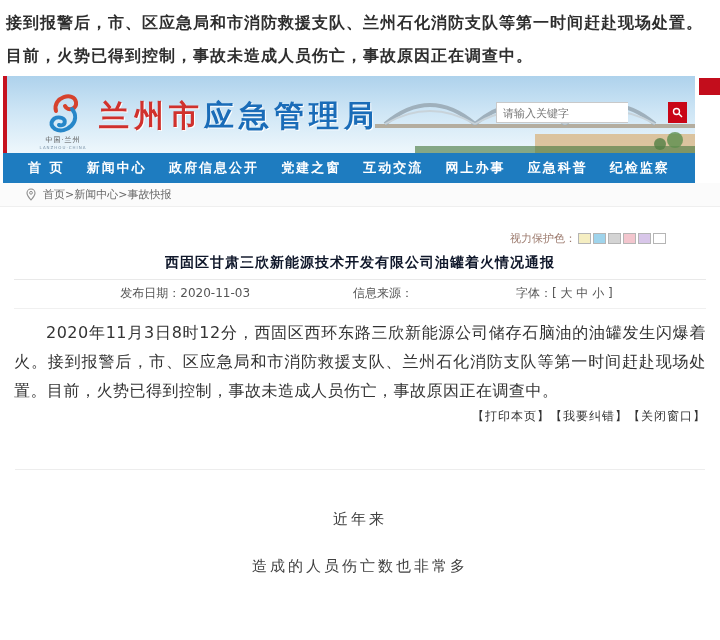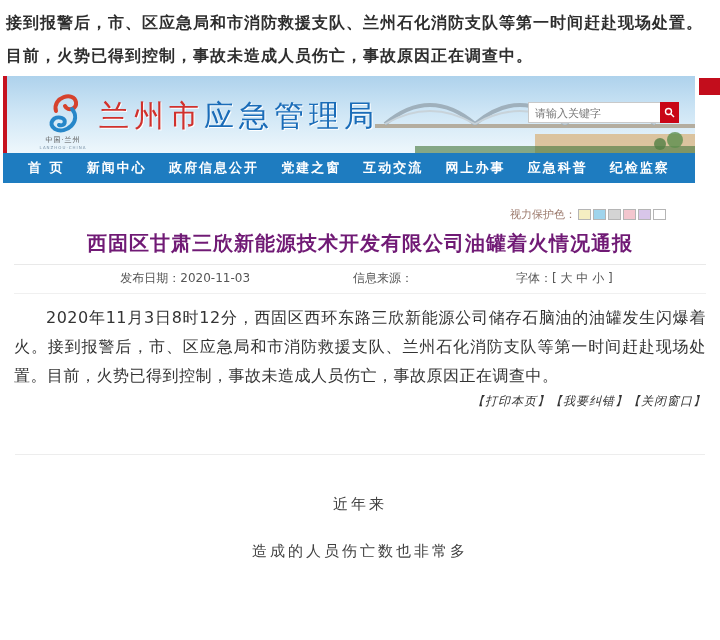--- a/index.html
+++ b/index.html
@@ -15,25 +15,25 @@
   .corner-red { position:absolute; top:2px; right:0; width:21px; height:17px; background:#c30d1c; }
 
   .banner { position:relative; height:77px; margin-left:3px; width:692px;
     border-left:4px solid #c6121f;
     background:linear-gradient(180deg,#aed2ec 0%,#cde5f5 45%,#eef7fc 100%); overflow:hidden; }
   .bridge { position:absolute; right:0; bottom:0; }
   .logo { position:absolute; left:24px; top:15px; width:64px; text-align:center; }
   .logo svg { display:block; margin:0 auto; }
   .logo-cn { font-size:7px; color:#555; letter-spacing:1px; }
   .logo-en { font-size:4px; color:#7a93a8; letter-spacing:1px; }
-  .site-title { position:absolute; left:92px; top:20px; font-size:30px; font-weight:normal;
+  .site-title { position:absolute; left:92px; top:20px; font-size:30px; font-weight:bold;
     letter-spacing:5px; text-shadow:1px 1px 0 #fff; white-space:nowrap; }
   .site-title .t1 { color:#d0312d; }
   .site-title .t2 { color:#1a6cb8; }
-  .search { position:absolute; right:16px; top:26px; display:flex; height:21px; }
+  .search { position:absolute; right:8px; top:26px; display:flex; height:21px;gap:40px; }
   .search input { width:132px; height:21px; border:1px solid #c9c9c9; border-right:none;
     font-size:11px; padding:0 6px; color:#333; outline:none; }
   .search input::placeholder { color:#777; }
   .search .btn { width:19px; height:21px; background:#c90617; border:none; cursor:pointer;
     display:flex; align-items:center; justify-content:center; }
 
   .nav { display:flex; justify-content:space-around; align-items:center; height:30px;
     margin-left:3px; width:692px; background:#1e7cc0; padding:0 14px; }
   .nav-item { color:#fff; font-size:13px; font-weight:bold; letter-spacing:2px;
     cursor:pointer; white-space:nowrap; }
@@ -42,30 +42,30 @@
     background:#fbfbfb; border-bottom:1px solid #efefef; }
   .crumb-text { font-size:11px; color:#666; }
 
   .content { padding:0 14px; }
   .eye-row { margin-top:24px; text-align:right; font-size:11px; color:#9c7a6d;
     padding-right:40px; height:14px; }
   .eye-row .lbl { vertical-align:middle; }
   .swatch { display:inline-block; width:13px; height:11px; border:1px solid #b5b5b5;
     margin-left:2px; vertical-align:middle; cursor:pointer; }
 
-  .art-title { margin-top:9px; text-align:center; font-size:20px; font-weight:bold;
-    color:#701a75; letter-spacing:1px; }
+  .art-title { margin-top:9px; text-align:center; font-size:14px; font-weight:bold;
+    color:#0f172a; letter-spacing:1px; }
   .hr1 { border:none; border-top:1px solid #e9e9e9; margin-top:7px; }
   .meta { display:flex; justify-content:center; gap:90px; padding:5px 0 6px 0;
     font-size:12px; color:#555; border-bottom:1px solid #f0f0f0; }
   .meta b { font-weight:normal;margin-left:13px; }
   .art-body { margin-top:9px; font-size:16px; color:#333; line-height:29px;
     letter-spacing:0.5px; text-indent:2em; text-align:justify; }
   .actions { margin-top:3px; text-align:right; font-size:12px; color:#333; letter-spacing:1px; }
-  .actions span { cursor:pointer;font-style:italic; }
+  .actions span { cursor:pointer; }
 
   .sep { border:none; border-top:1px solid #ededed; margin:44px 15px 0 15px; }
 
   .outro { margin-top:40px; text-align:center; }
   .outro-line { font-size:15px; color:#414141; letter-spacing:3px; margin-bottom:28px; }
 </style>
 </head>
 <body>
 
 <div class="intro">接到报警后，市、区应急局和市消防救援支队、兰州石化消防支队等第一时间赶赴现场处置。目前，火势已得到控制，事故未造成人员伤亡，事故原因正在调查中。</div>
@@ -112,20 +112,27 @@
     <span class="nav-item">首 页</span>
     <span class="nav-item">新闻中心</span>
     <span class="nav-item">政府信息公开</span>
     <span class="nav-item">党建之窗</span>
     <span class="nav-item">互动交流</span>
     <span class="nav-item">网上办事</span>
     <span class="nav-item">应急科普</span>
     <span class="nav-item">纪检监察</span>
   </div>
 
+  <div class="crumb">
+    <svg width="10" height="13" viewBox="0 0 10 13">
+      <path d="M5 1 C2.5 1 1 3 1 5 C1 7.5 5 12 5 12 C5 12 9 7.5 9 5 C9 3 7.5 1 5 1 Z" fill="none" stroke="#8d8d8d" stroke-width="1.1"></path>
+      <circle cx="5" cy="4.8" r="1.4" fill="none" stroke="#8d8d8d" stroke-width="1"></circle>
+    </svg>
+    <span class="crumb-text">首页&gt;新闻中心&gt;事故快报</span>
+  </div>
 
   <div class="content">
     <div class="eye-row">
       <span class="lbl">视力保护色：</span><span class="swatch" style="background-color: rgb(245, 238, 194);"></span><span class="swatch" style="background-color: rgb(159, 212, 236);"></span><span class="swatch" style="background-color: rgb(212, 212, 212);"></span><span class="swatch" style="background-color: rgb(243, 198, 206);"></span><span class="swatch" style="background-color: rgb(216, 198, 233);"></span><span class="swatch" style="background-color: rgb(255, 255, 255);"></span>
     </div>
 
     <div class="art-title">西固区甘肃三欣新能源技术开发有限公司油罐着火情况通报</div>
     <hr class="hr1">
 
     <div class="meta">

